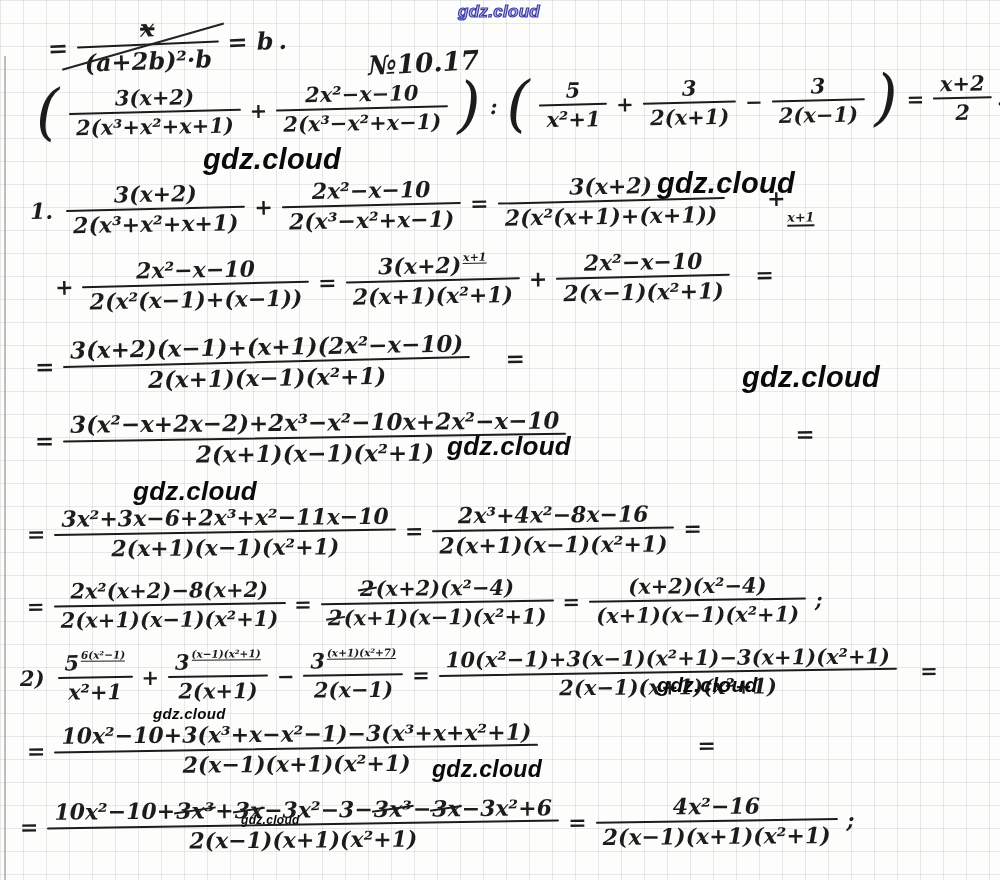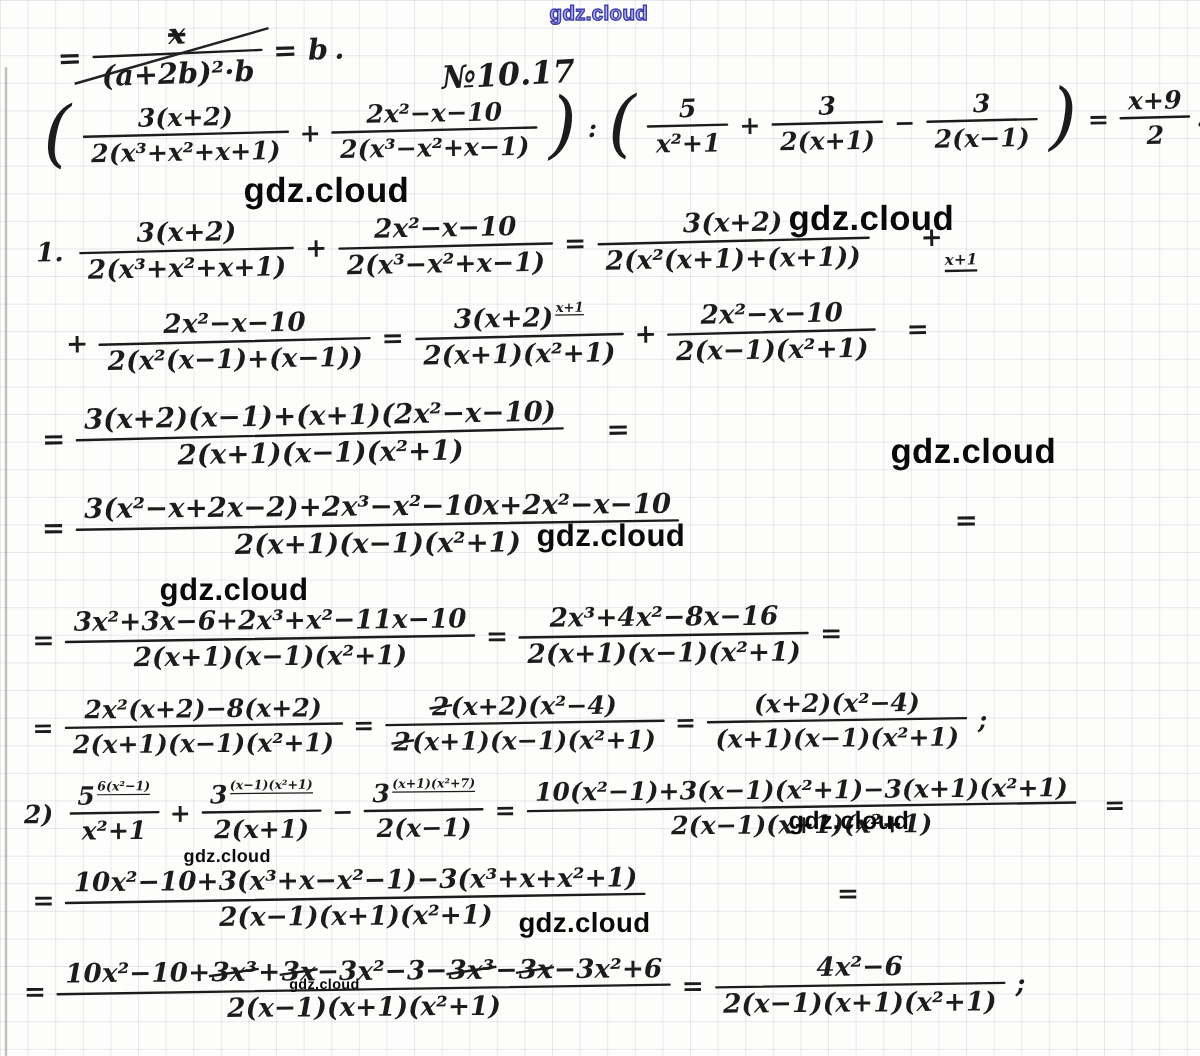--- a/index.html
+++ b/index.html
@@ -51,21 +51,21 @@
     border-bottom:1.5px solid currentColor;transform:translateY(-.35em);
     display:inline-block;
   }
   .note{
     font-size:.58em;border-bottom:2px solid currentColor;
     position:relative;top:1.6em;left:-.6em;
   }
   
   .wm{
     position:absolute;font-family:"Liberation Sans",sans-serif;
-    font-weight:600;color:#0a0a0a;letter-spacing:.3px;white-space:nowrap;
+    font-weight:600;color:#0a0a0a;letter-spacing:.3px;white-space:nowrap;font-style:italic;
   }
   .wm.blue{
     color:rgba(72,72,190,.35);
     -webkit-text-stroke:1.2px #3c3cae;
     font-weight:bold;
   }
 </style>
 </head>
 <body>
 
@@ -169,21 +169,21 @@
           </span>
         </span>
         <span class="tok paren">
           <span><span>)</span></span>
         </span>
         <span class="tok">
           <span><span>=</span></span>
         </span>
         <span class="frac">
           <span class="num">
-            <span><span>x+9</span></span>
+            <span><span>x+2</span></span>
           </span>
           <span class="bar"></span>
           <span class="den">
             <span><span>2</span></span>
           </span>
         </span>
         <span class="tok dot">
           <span><span>.</span></span>
         </span>
       </div>
@@ -465,21 +465,21 @@
           <span class="bar"></span>
           <span class="den">
             <span><span>2(x−1)(x+1)(x²+1)</span></span>
           </span>
         </span>
         <span class="tok">
           <span><span>=</span></span>
         </span>
         <span class="frac">
           <span class="num">
-            <span><span>4x²−6</span></span>
+            <span><span>4x²−16</span></span>
           </span>
           <span class="bar"></span>
           <span class="den">
             <span><span>2(x−1)(x+1)(x²+1)</span></span>
           </span>
         </span>
         <span class="tok">
           <span><span>;</span></span>
         </span>
       </div>

